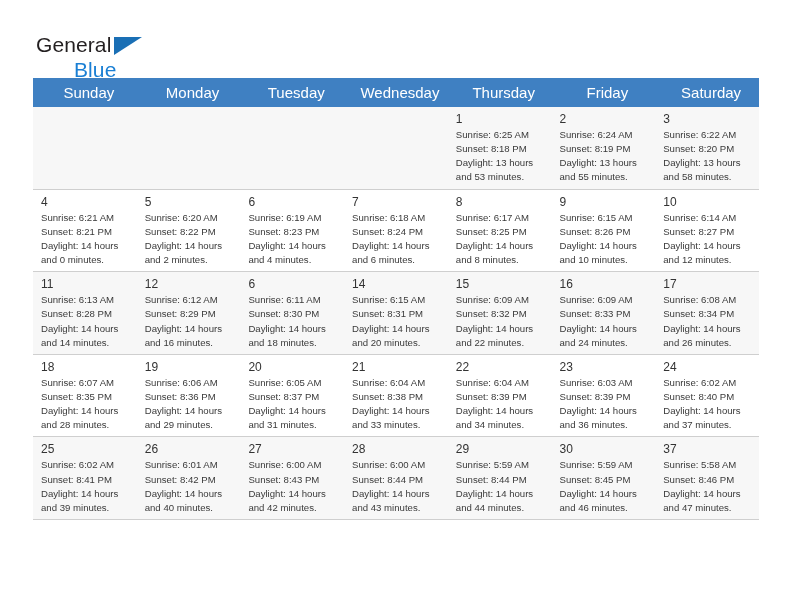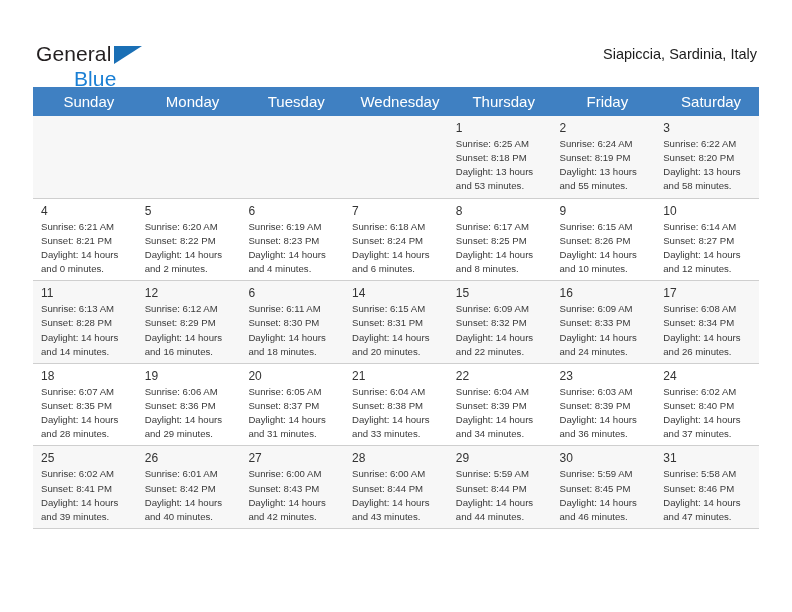--- a/index.html
+++ b/index.html
@@ -12,21 +12,21 @@
     height: 612px;
     font-family: "Liberation Sans", sans-serif;
     color: #222222;
     overflow: hidden;
   }
   .page {
     position: relative;
     width: 792px;
     height: 483px;
     box-sizing: border-box;
-    padding: 13px 33px;
+    padding: 4px 33px;
   }
 
   
   .header {
     position: relative;
     height: 74px;
   }
   .brand {
     position: absolute;
     left: 3px;
@@ -128,21 +128,20 @@
 
   <div class="header">
 
     <div class="brand">
       <span class="brand-top">General</span>
       <span class="brand-flag"></span>
       <span class="brand-bottom">Blue</span>
     </div>
 
     <div class="title-block">
-      <div class="cal-subtitle">Siapiccia, Sardinia, Italy</div>
     </div>
 
   </div>
 
   <table class="calendar">
     <thead>
       <tr>
         <th>Sunday</th>
         <th>Monday</th>
         <th>Tuesday</th>
@@ -451,21 +450,21 @@
             <div class="cell-inner">
               <div class="daynum">30</div>
               <div class="detail">Sunrise: 5:59 AM
 Sunset: 8:45 PM
 Daylight: 14 hours
 and 46 minutes.</div>
             </div>
           </td>
           <td>
             <div class="cell-inner">
-              <div class="daynum">31</div>
+              <div class="daynum">37</div>
               <div class="detail">Sunrise: 5:58 AM
 Sunset: 8:46 PM
 Daylight: 14 hours
 and 47 minutes.</div>
             </div>
           </td>
         </tr>
       </tbody>
   </table>
 

